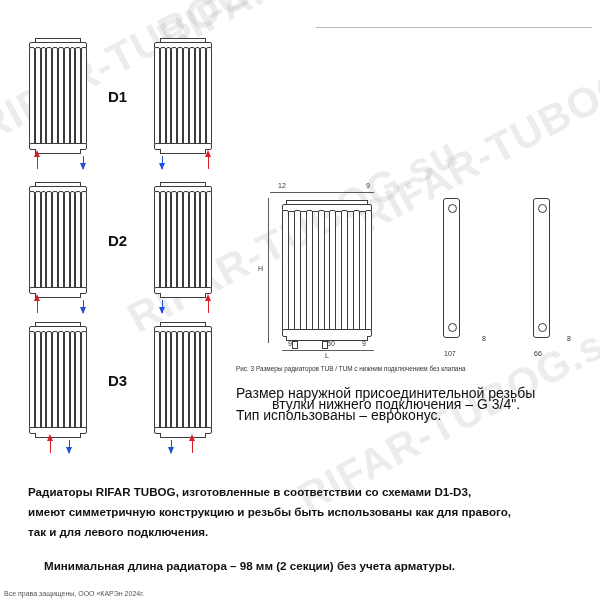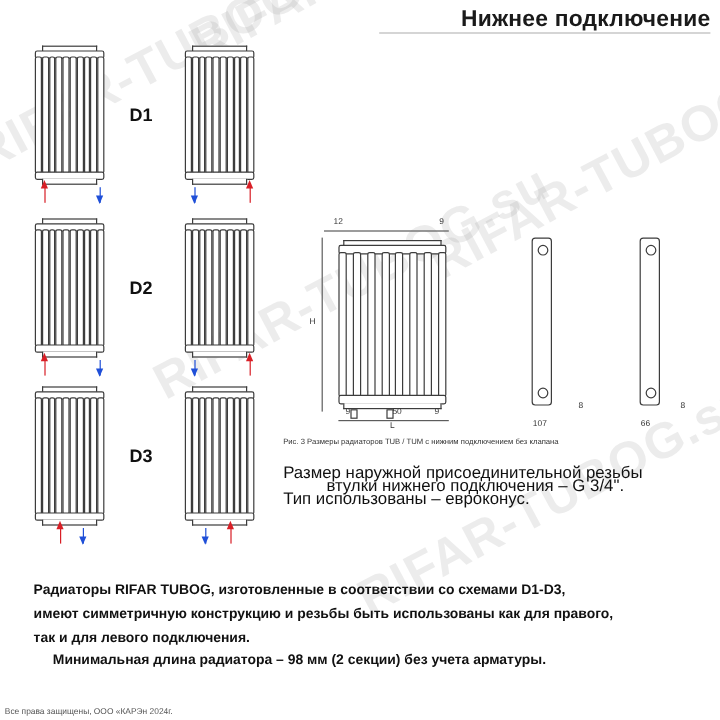--- a/index.html
+++ b/index.html
@@ -94,21 +94,20 @@
 </head>
 <body>
 
 <div class="wm" style="left:-30px;top:110px;font-size:42px;transform:rotate(-28deg);">RIFAR-TUBOG.su</div>
 <div class="wm" style="left:150px;top:20px;font-size:42px;transform:rotate(-28deg);">RIFAR-TUBOG.su</div>
 <div class="wm" style="left:120px;top:300px;font-size:42px;transform:rotate(-28deg);">RIFAR-TUBOG.su</div>
 <div class="wm" style="left:350px;top:200px;font-size:42px;transform:rotate(-28deg);">RIFAR-TUBOG.su</div>
 <div class="wm" style="left:290px;top:480px;font-size:42px;transform:rotate(-28deg);">RIFAR-TUBOG.su</div>
 
 <div class="header">
-  <div class="line1">Нижнее подключение</div>
   <div class="rule"></div>
 </div>
 
 <div class="rad" style="left:25px;top:36px;width:66px;height:120px;">
   <div class="body">
     <div class="cap capTop"></div>
     <div class="topbar"></div>
     <div class="fins">
       <div class="fin"></div>
         <div class="fin"></div>
@@ -331,15 +330,15 @@
 
 <div class="cap-fig" style="left:236px;top:365px;">Рис. 3 Размеры радиаторов TUB / TUM с нижним подключением без клапана</div>
 
 <div class="note" style="left:236px;top:388px;">Размер наружной присоединительной резьбы</div>
 <div class="note" style="left:236px;top:399px;margin-left:36px;">втулки нижнего подключения – G 3/4".</div>
 <div class="note" style="left:236px;top:410px;">Тип использованы – евроконус.</div>
 
 <div class="para" style="left:28px;top:482px;">Радиаторы RIFAR TUBOG, изготовленные в соответствии со схемами D1-D3,</div>
 <div class="para" style="left:28px;top:502px;">имеют симметричную конструкцию и резьбы быть использованы как для правого,</div>
 <div class="para" style="left:28px;top:522px;">так и для левого подключения.</div>
-<div class="para small" style="left:28px;top:540px;padding-left:16px;">Минимальная длина радиатора – 98 мм (2 секции) без учета арматуры.</div>
+<div class="para small" style="left:28px;top:556px;padding-left:16px;">Минимальная длина радиатора – 98 мм (2 секции) без учета арматуры.</div>
 
 <div class="footer">Все права защищены, ООО «КАРЭн 2024г.</div>
 
 </body></html>

